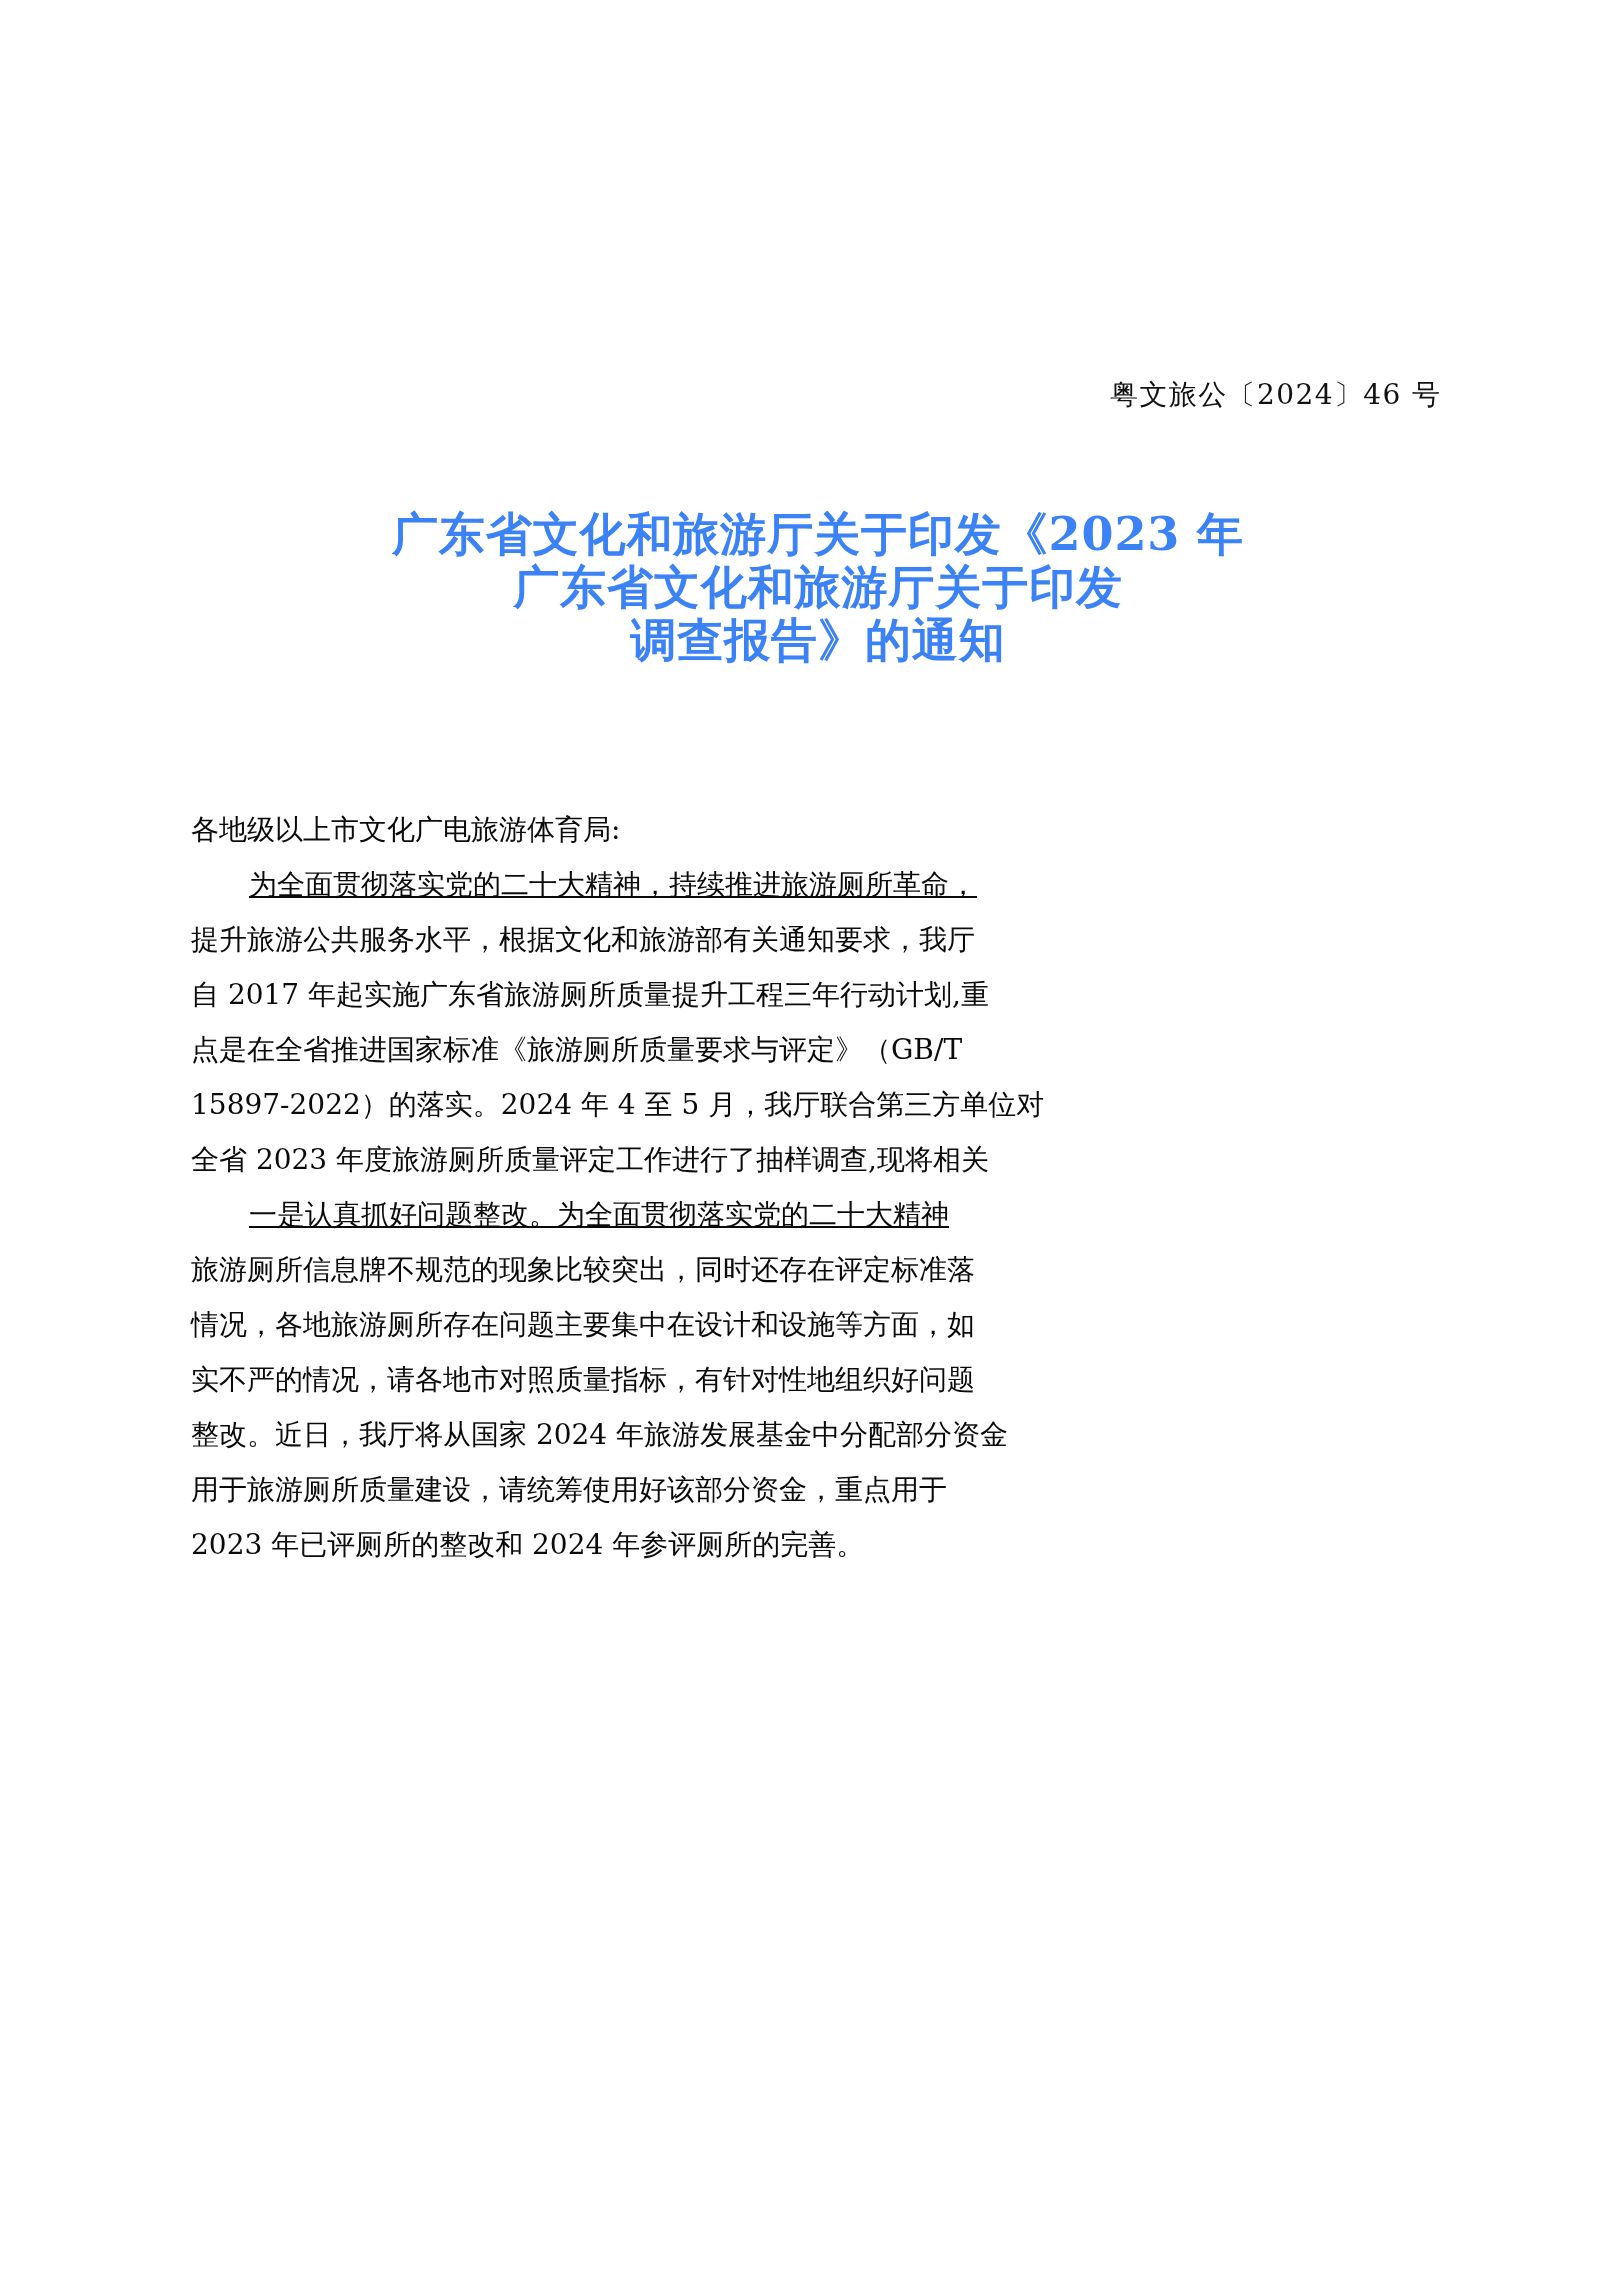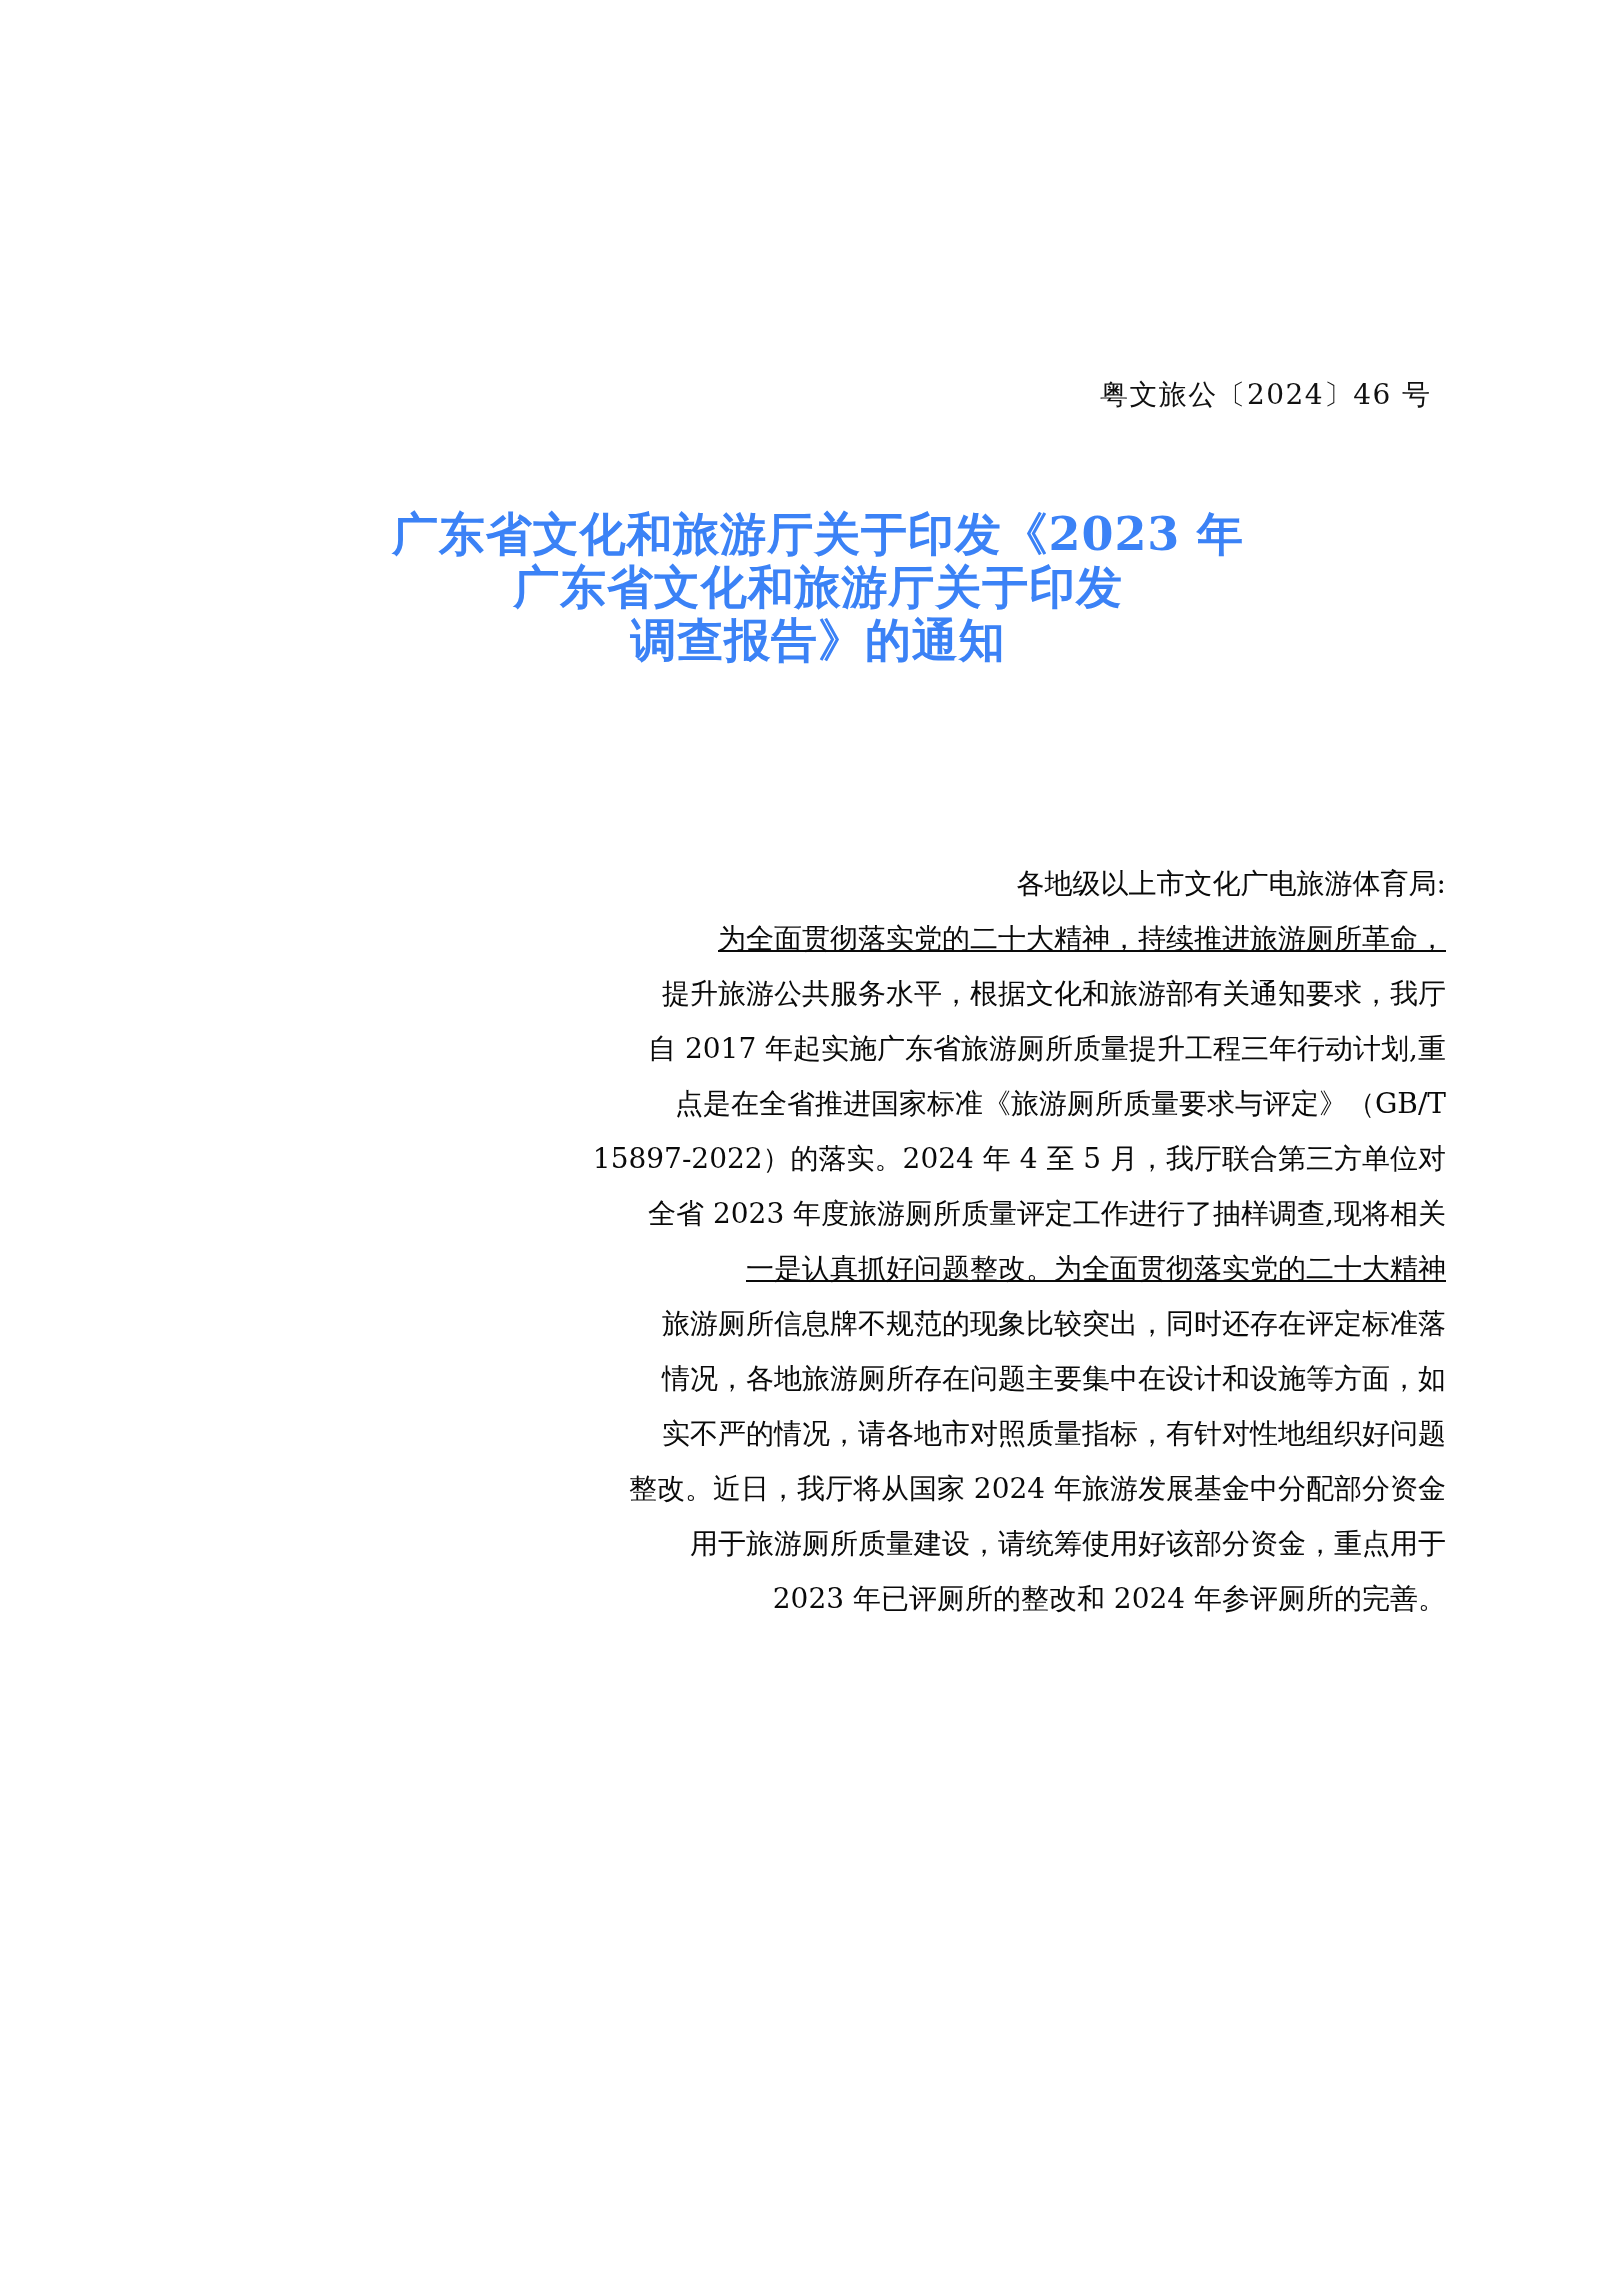--- a/index.html
+++ b/index.html
@@ -19,21 +19,21 @@
     width: 1624px;
     height: 2296px;
     background: #ffffff;
     overflow: hidden;
     box-sizing: border-box;
   }
 
   
   .doc-number-row {
     position: absolute;
-    left: 191px;
+    left: 201px;
     top: 381px;
     width: 1254px;
     text-align: right;
     padding-right: 13.6px;
     box-sizing: border-box;
   }
   .doc-number {
     display: inline-block;
     font-family: "DejaVu Serif", "Liberation Serif", serif;
     font-size: 28px;
@@ -59,23 +59,22 @@
     line-height: 53px;
     letter-spacing: 0.9px;
     color: #3b82f6;
     white-space: nowrap;
   }
 
   
   .body-block {
     position: absolute;
     left: 191px;
-    top: 856px;
+    top: 802px;
     width: 1255px;
-    text-align: right;
   }
   .body-line {
     display: block;
     font-family: "DejaVu Serif", "Liberation Serif", serif;
     font-size: 28px;
     line-height: 55px;
     letter-spacing: 0px;
     color: #0a0a0a;
     white-space: nowrap;
   }

